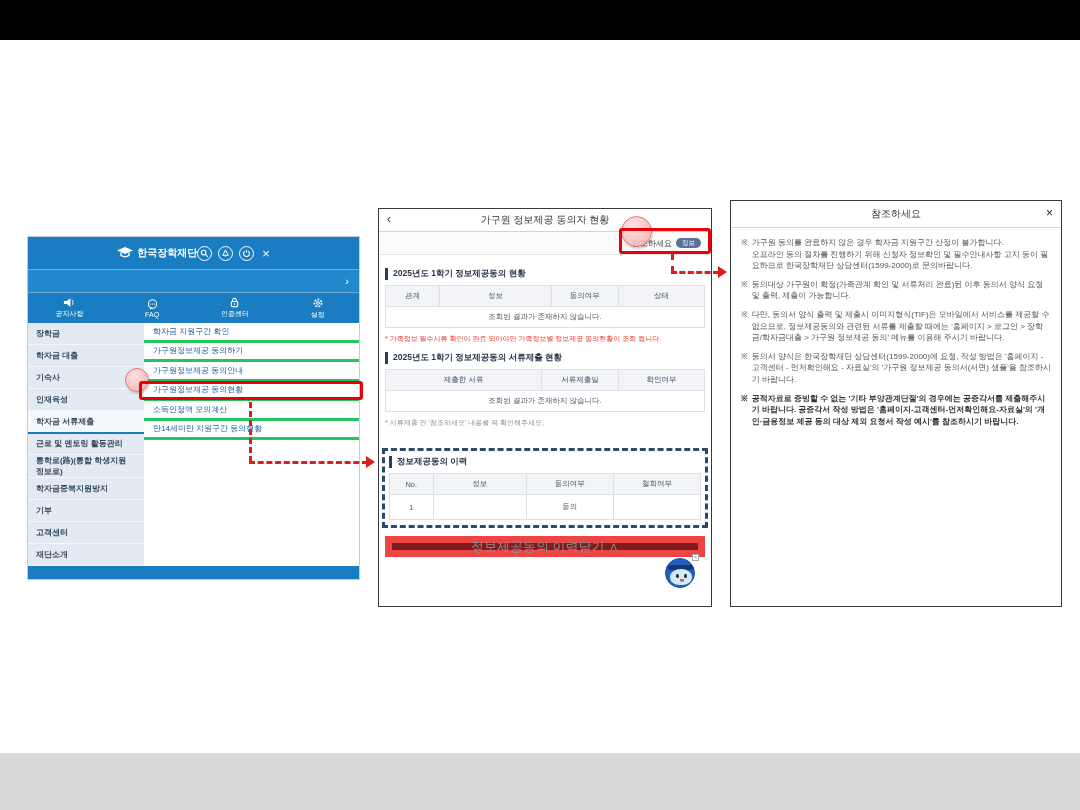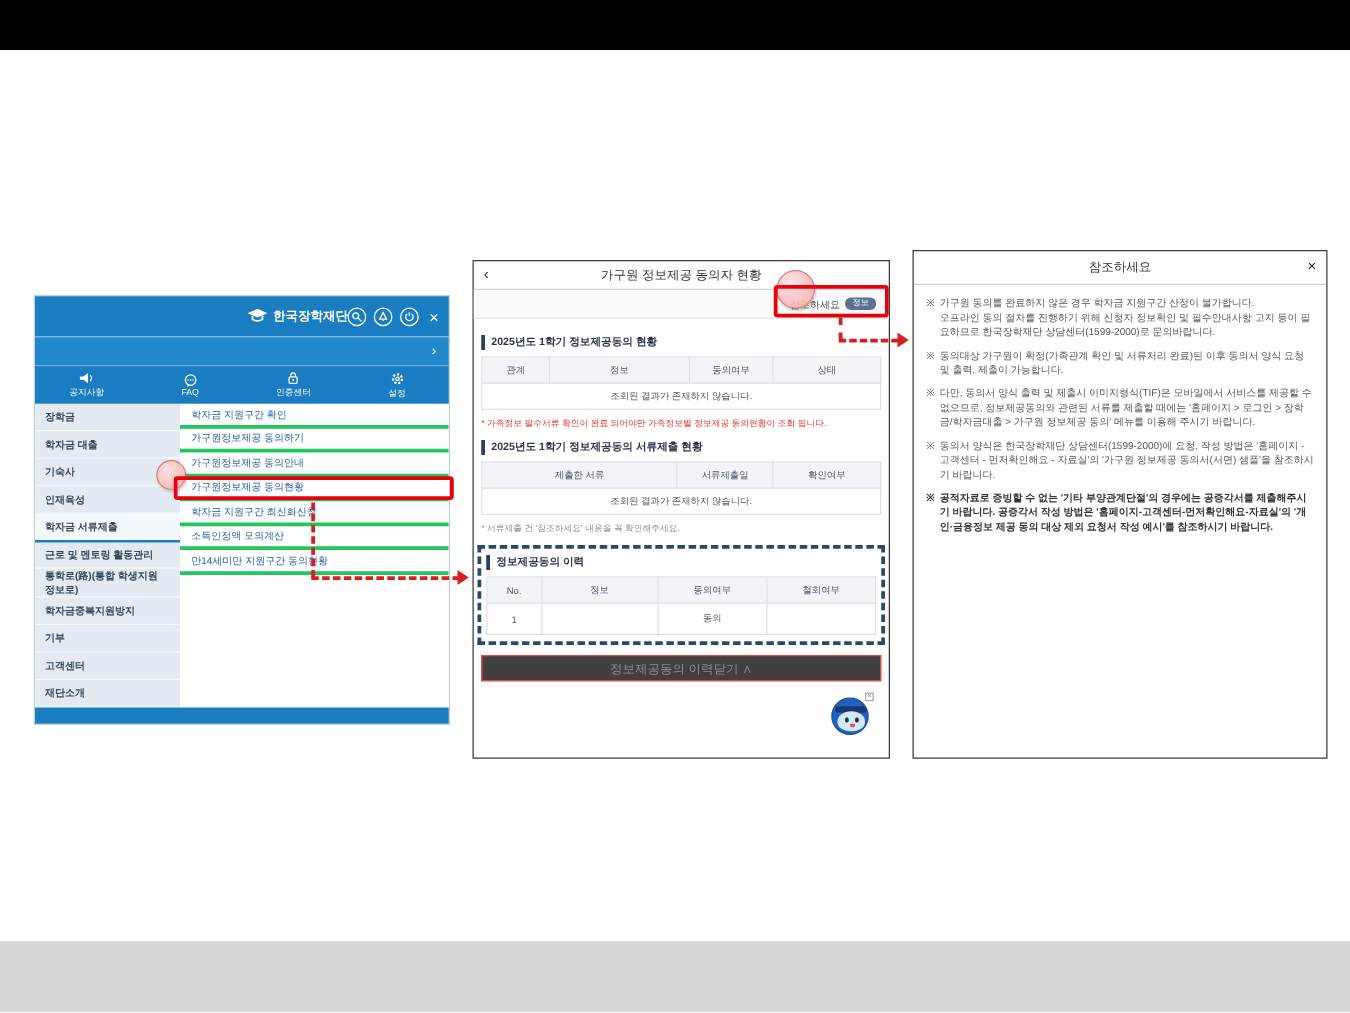--- a/index.html
+++ b/index.html
@@ -6,21 +6,21 @@
   html,body { background:#fff; font-family:"Liberation Sans", sans-serif; }
   .stage { position:relative; width:1080px; height:810px; background:#fff; overflow:hidden; }
 
   .topbar { position:absolute; left:0; top:0; width:1080px; height:40px; background:#000; }
   .bottombar { position:absolute; left:0; top:753px; width:1080px; height:57px; background:#d8d8d8; }
 
   
   .panel-left { position:absolute; left:27px; top:236px; width:333px; height:344px;
     background:#fff; border:1px solid #c8cdd2; display:flex; flex-direction:column; }
   .app-header { height:32px; background:#1a7dc2; display:flex; align-items:center;
-    justify-content:flex-end; padding:0 8px; flex:0 0 auto; }
+    justify-content:center; padding:0 8px; flex:0 0 auto; }
   .brand { display:flex; align-items:center; gap:4px; color:#fff; font-weight:bold; font-size:10px; }
   .hicons { display:flex; align-items:center; gap:6px; }
   .hicon { width:15px; height:15px; border:1px solid #fff; border-radius:50%;
     display:flex; align-items:center; justify-content:center; }
   .hx { color:#fff; font-size:13px; line-height:1; margin-left:2px; }
   .app-subheader { height:23px; background:#2389cd; border-top:1px solid rgba(255,255,255,.35);
     display:flex; align-items:center; justify-content:flex-end; padding:0 10px;
     color:#fff; font-size:11px; flex:0 0 auto; }
   .quicknav { height:31px; background:#1a7dc2; border-top:1px solid rgba(255,255,255,.35);
     display:flex; flex:0 0 auto; }
@@ -51,24 +51,24 @@
   .mid-content { flex:1; padding:5px 6px 0 6px; position:relative; }
   .sec-title { font-size:8.5px; font-weight:bold; color:#273449; border-left:3px solid #2c3e5d;
     padding-left:5px; margin:8px 0 5px 0; }
   table.grid { width:100%; border-collapse:collapse; table-layout:fixed; }
   table.grid th { background:#f2f4f8; border:1px solid #dde1e7; font-weight:normal;
     color:#4a5568; font-size:7.5px; height:21px; }
   table.grid td { border:1px solid #dde1e7; color:#555; font-size:7.5px; height:21px; text-align:center; }
   td.empty-row { height:20px; color:#666; }
   .note-red { color:#e8302a; font-size:7px; margin:6px 0 2px 0; }
   .note-gray { color:#8a8f94; font-size:7px; margin:6px 0 2px 0; }
-  .dashed-box { border:3px dashed #2b4a6b; margin:8px -3px 0 -3px; padding:2px 4px 5px 4px; }
+  .dashed-box { border:3px dashed #2b4a6b; margin:20px -3px 0 -3px; padding:2px 4px 5px 4px; }
   .dashed-box .sec-title { margin-top:3px; }
-  .close-btn { margin-top:8px; height:21px; width:100%; background:#404040; border:1px solid #ef4444;
-    color:#8a8f94; font-size:10px; display:flex; align-items:center; justify-content:center; }
+  .close-btn { margin-top:8px; height:21px; width:100%; background:#7f1d1d; border:7px solid #ef4444;
+    color:#8a8f94; font-size:13px; display:flex; align-items:center; justify-content:center; }
   .mascot-wrap { position:absolute; right:12px; bottom:18px; width:34px; height:34px; }
   .mascot { width:30px; height:30px; border-radius:50%; background:#2160c0; position:absolute;
     left:0; bottom:0; overflow:hidden; border:1px solid #1b4f9e; }
   .mascot .face { position:absolute; left:4px; top:10px; width:22px; height:16px;
     border-radius:50% 50% 45% 45%; background:#cfeafa; }
   .mascot .eye { position:absolute; top:15px; width:2.5px; height:3.5px; border-radius:50%; background:#30302f; }
   .mascot .eye.l { left:10px; } .mascot .eye.r { left:18px; }
   .mascot .mouth { position:absolute; left:13.5px; top:20px; width:4px; height:2.5px;
     border-radius:0 0 4px 4px; background:#e2574c; }
   .mascot .hairband { position:absolute; left:2px; top:6px; width:26px; height:5px; background:#16386e; border-radius:3px; }
@@ -189,21 +189,20 @@
         <div class="sb-item">학자금중복지원방지</div>
         <div class="sb-item">기부</div>
         <div class="sb-item">고객센터</div>
         <div class="sb-item">재단소개</div>
       </div>
       <div class="submenu">
         <div class="sm-item">학자금 지원구간 확인</div>
         <div class="sm-item">가구원정보제공 동의하기</div>
         <div class="sm-item">가구원정보제공 동의안내</div>
         <div class="sm-item">가구원정보제공 동의현황</div>
-        <div class="sm-item">학자금 지원구간 최신화신청</div>
         <div class="sm-item">소득인정액 모의계산</div>
         <div class="sm-item">만14세미만 지원구간 동의현황</div>
       </div>
     </div>
     <div class="app-footerbar"></div>
   </div>
 
   <div class="panel-mid">
     <div class="mid-titlebar">
       <span class="mid-back">‹</span>

